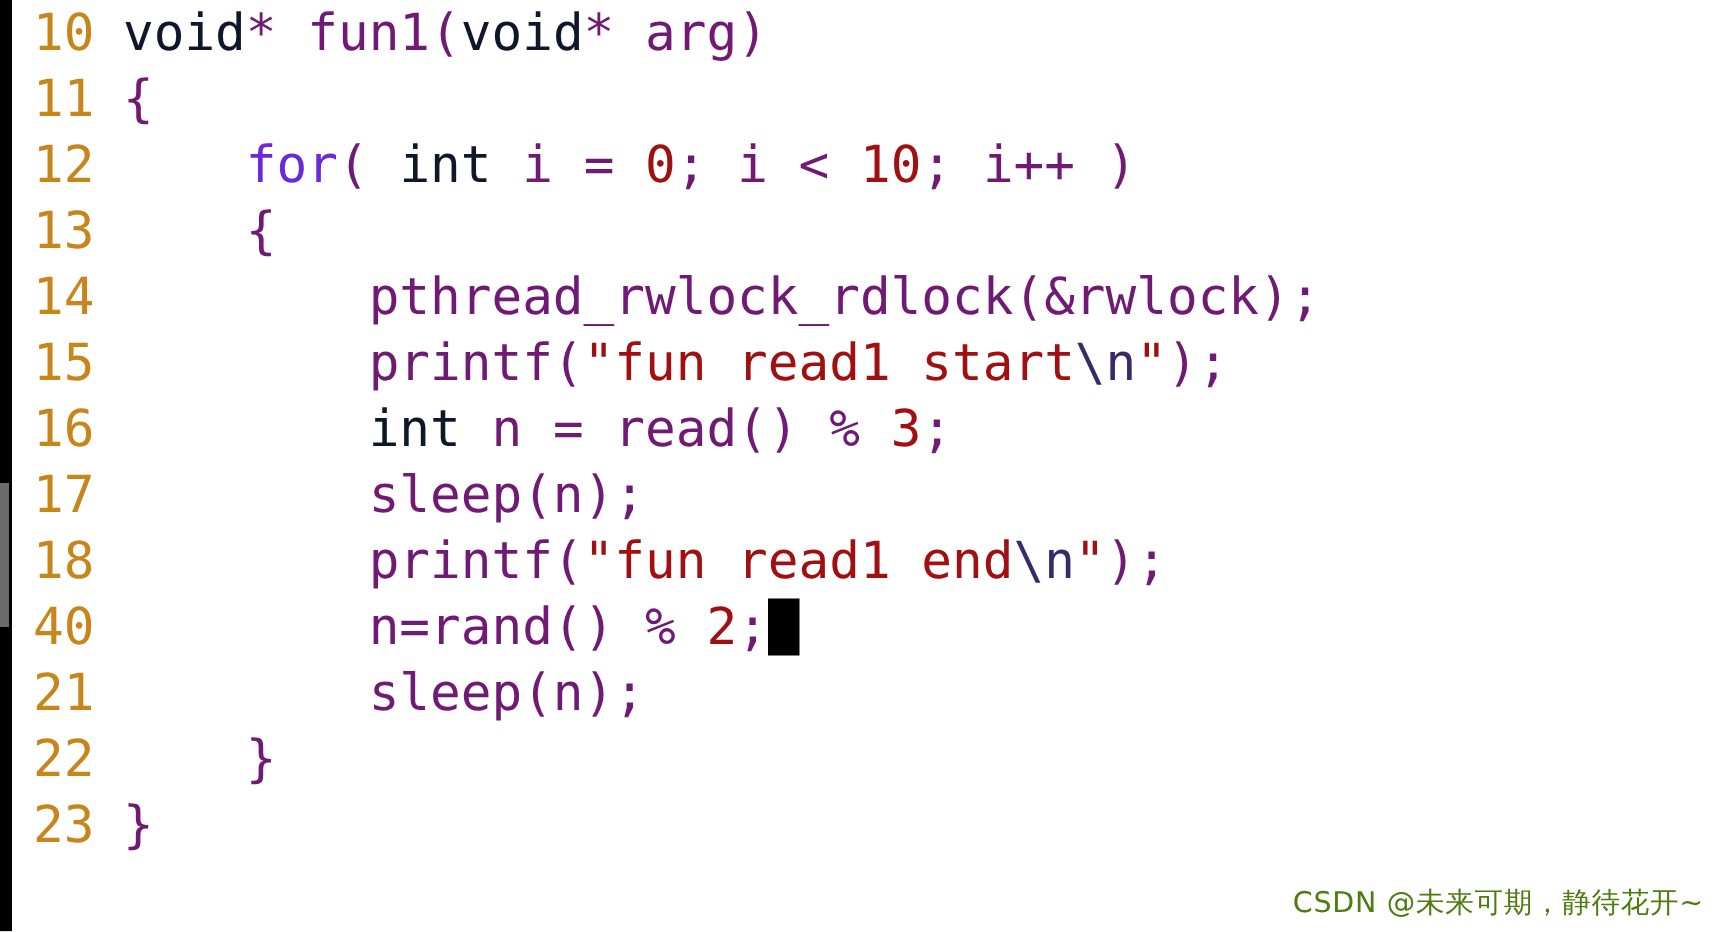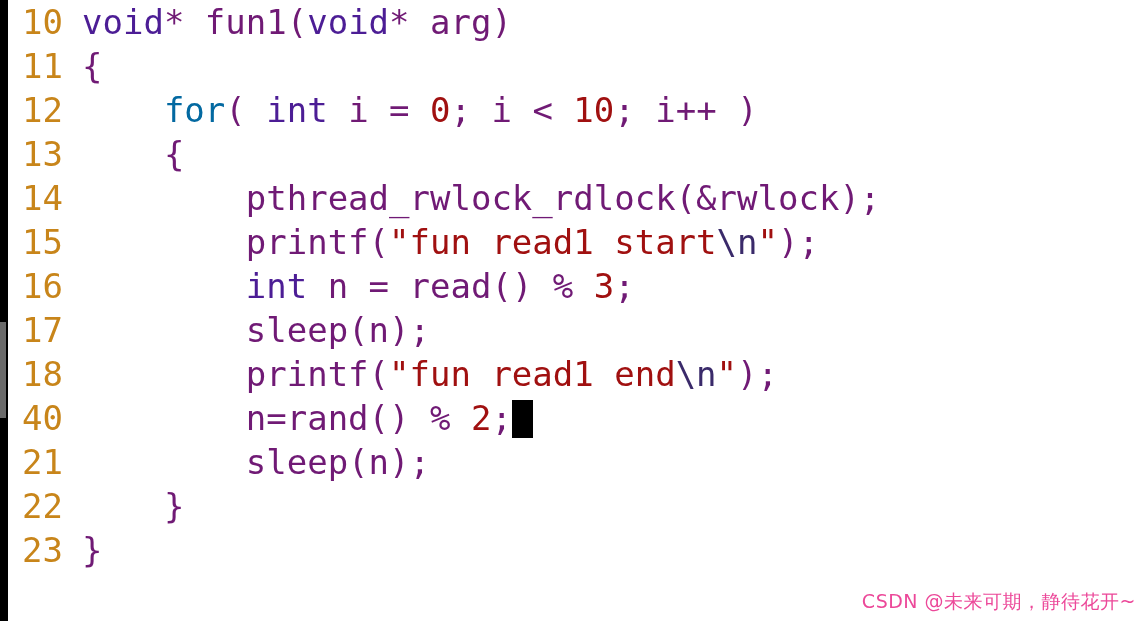--- a/index.html
+++ b/index.html
@@ -59,42 +59,42 @@
     color: #c8851a;
     font-size: 34px;
   }
   .linetext {
     display: inline-block;
     color: #111111;
     font-size: 34px;
   }
 
   
-  .tk-kw      { color: #4c1d95; }   
-  .tk-ctrl    { color: #0369a1; }   
+  .tk-kw      { color: #0f172a; }   
+  .tk-ctrl    { color: #6d28d9; }   
   .tk-num     { color: #a01010; }   
   .tk-str     { color: #a01010; }   
   .tk-esc     { color: #3a2a6a; }   
   .tk-plain   { color: #701a75; }
 
   
   .cursor-block {
     display: inline-block;
     width: 21px;
     height: 38px;
     background: #000000;
     vertical-align: -8px;
   }
 
   
   #watermark {
     position: absolute;
     right: 12px;
     bottom: 6px;
-    color: #ec4899;
+    color: #4d7c0f;
     font-size: 19px;
     font-family: "DejaVu Sans", "Liberation Sans", sans-serif;
     white-space: nowrap;
     letter-spacing: 0.5px;
   }
 </style>
 </head>
 <body>
 
 <div id="screen">

